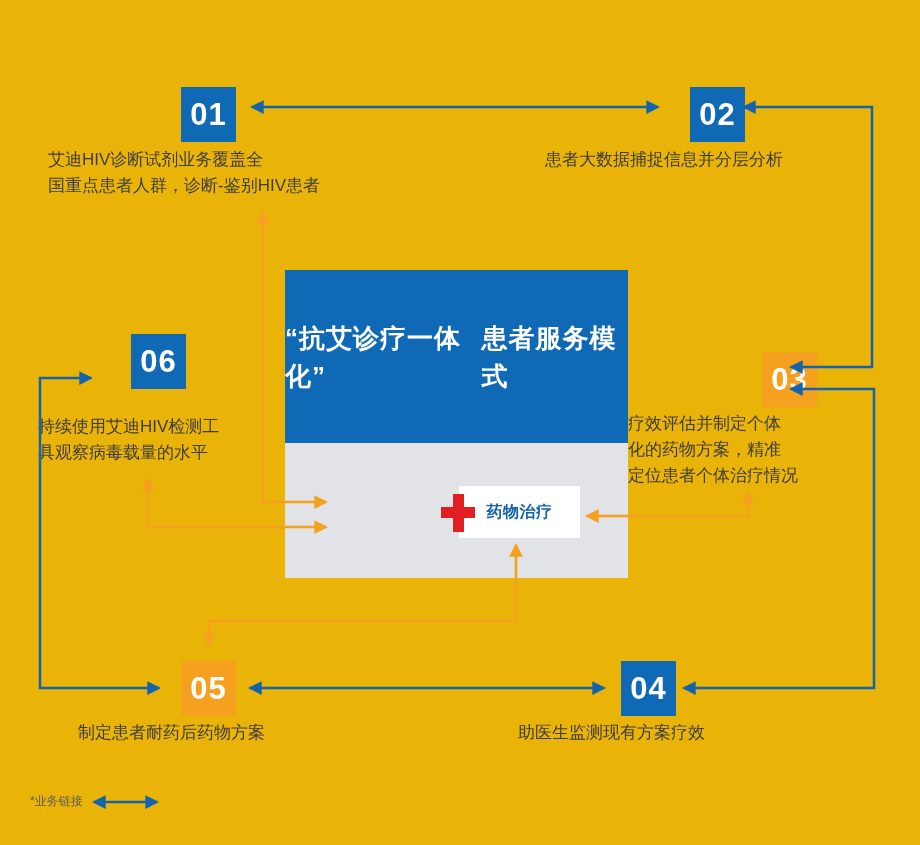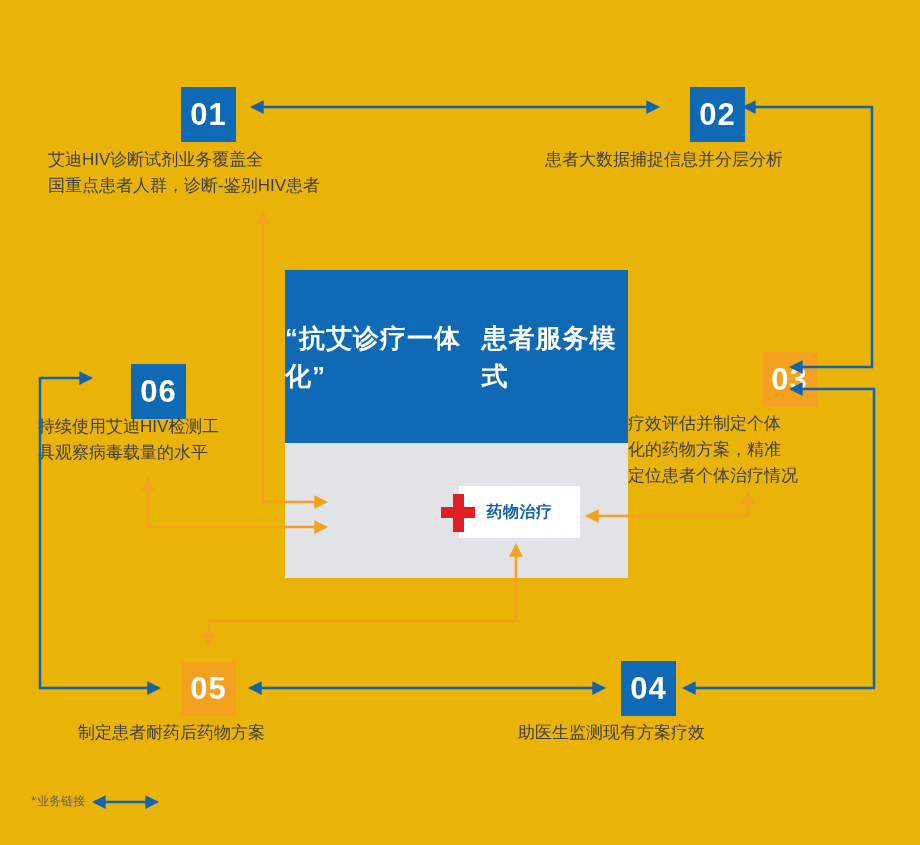--- a/index.html
+++ b/index.html
@@ -27,21 +27,21 @@
   .center-gray{position:absolute;left:285px;top:443px;width:343px;height:135px;background:var(--gray-panel);}
 
   .wbox{position:absolute;top:486px;height:52px;background:#ffffff;display:flex;align-items:center;justify-content:center;
         color:var(--arrow-blue);font-size:16px;font-weight:bold;letter-spacing:0.5px;}
   .wbox.left{left:333px;width:123px;}
   .wbox.right{left:459px;width:121px;}
 
   .plus-h{position:absolute;left:441px;top:507px;width:34px;height:11px;background:var(--red);z-index:4;}
   .plus-v{position:absolute;left:453px;top:494px;width:11px;height:38px;background:var(--red);z-index:4;}
 
-  .legend-note{position:absolute;left:30px;top:793px;font-size:12px;color:#5b5c5e;font-family:Liberation Mono, monospace;}
+  .legend-note{position:absolute;left:30px;top:793px;font-size:12px;color:#5b5c5e;}
 
   svg.connectors{position:absolute;left:0;top:0;width:920px;height:845px;z-index:5;pointer-events:none;}
 </style>
 </head>
 <body>
 
 <div class="canvas">
 
   <div class="nbox blue" style="left:181px;top:87px;">
     <span>01</span>
@@ -74,21 +74,21 @@
     <div>助医生监测现有方案疗效</div>
   </div>
 
   <div class="nbox orange" style="left:181px;top:661px;">
     <span>05</span>
   </div>
   <div class="stext" style="left:78px;top:720px;width:260px;">
     <div>制定患者耐药后药物方案</div>
   </div>
 
-  <div class="nbox blue" style="left:131px;top:364px;">
+  <div class="nbox blue" style="left:131px;top:334px;">
     <span>06</span>
   </div>
   <div class="stext" style="left:38px;top:414px;width:240px;">
     <div>持续使用艾迪HIV检测工</div>
     <div>具观察病毒载量的水平</div>
   </div>
 
   <div class="center-blue">
     <div>“抗艾诊疗一体化”</div>
     <div>患者服务模式</div>

